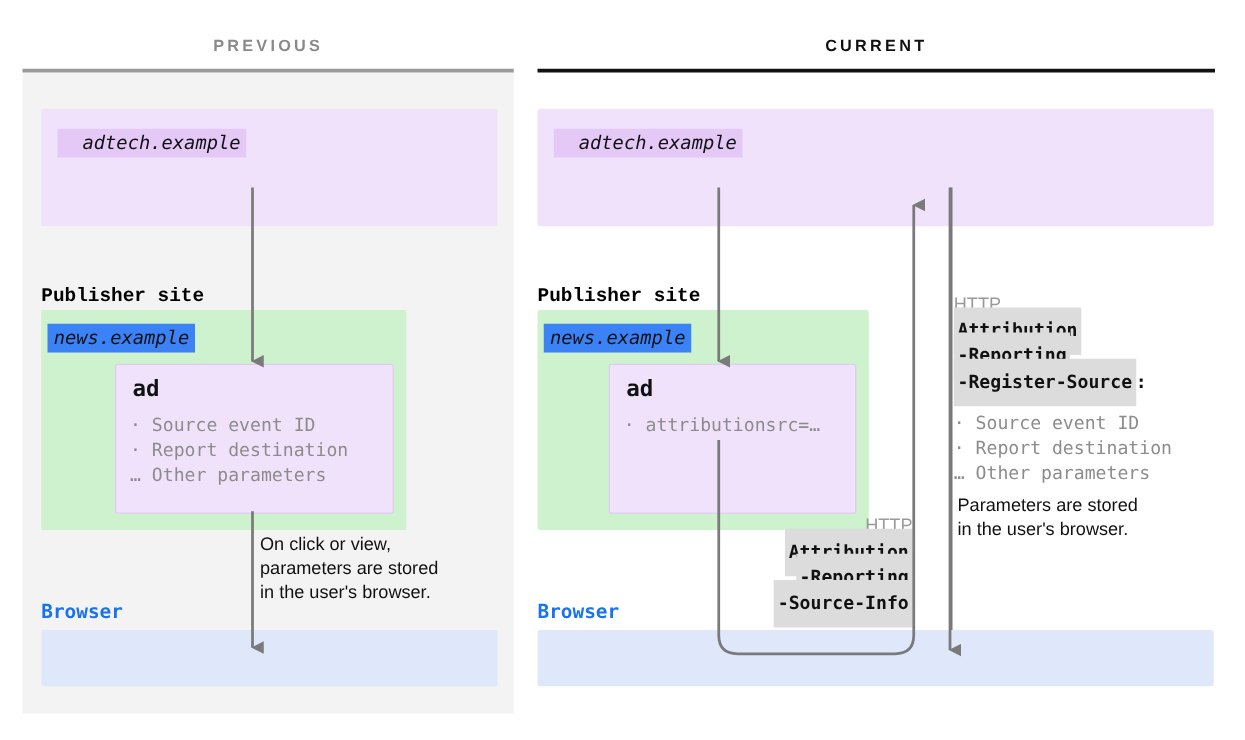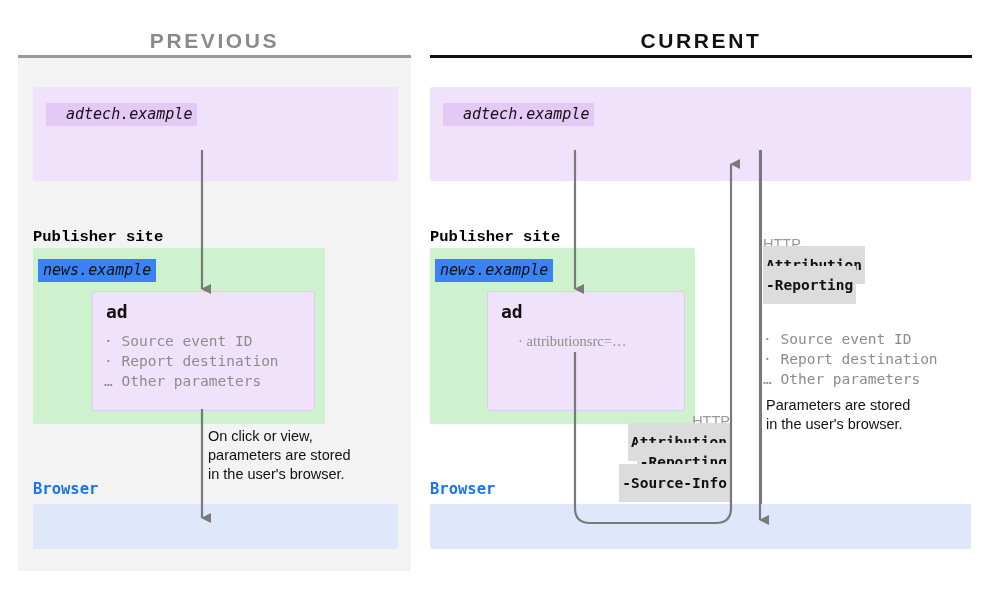--- a/index.html
+++ b/index.html
@@ -1,21 +1,21 @@
 <!DOCTYPE html>
 <html><head>
 <meta charset="utf-8">
 <style>
   html,body{margin:0;padding:0;background:#ffffff;}
   body{width:996px;height:592px;position:relative;overflow:hidden;
        font-family:"Liberation Sans",sans-serif;-webkit-font-smoothing:antialiased;}
   .mono{font-family:"DejaVu Sans Mono","Liberation Mono",monospace;}
 
   
-  .col-title{position:absolute;text-align:center;font-weight:bold;letter-spacing:2.6px;font-size:21px;}
+  .col-title{position:absolute;text-align:center;font-weight:bold;letter-spacing:2.6px;font-size:13px;}
   #title-prev{left:18px;top:29px;width:393px;color:#8a8a8a;}
   #title-curr{left:430px;top:29px;width:542px;color:#111111;}
   .rule{position:absolute;height:3px;}
   #rule-prev{left:18px;top:55px;width:393px;background:#9a9a9a;}
   #rule-curr{left:430px;top:55px;width:542px;background:#111111;}
 
   
   #panel-prev-bg{position:absolute;left:18px;top:58px;width:393px;height:513px;background:#f3f3f3;}
 
   
@@ -51,21 +51,21 @@
 
   
   .adcard{position:absolute;background:#f0e2fb;border:1px solid #e0ccf3;border-radius:2px;}
   #ad-prev{left:92px;top:291px;width:221px;height:118px;}
   #ad-curr{left:487px;top:291px;width:196px;height:118px;}
   .ad-title{position:absolute;font-size:18px;font-weight:bold;color:#111;}
   #adt-prev{left:106px;top:301px;}
   #adt-curr{left:501px;top:301px;}
   .ad-list{position:absolute;font-size:14.5px;color:#8c8c8c;line-height:20px;white-space:nowrap;}
   #adl-prev{left:104px;top:331px;}
-  #adl-curr{left:518px;top:331px;font-family:Liberation Serif, serif;}
+  #adl-curr{left:499px;top:331px;}
 
   
   .note{position:absolute;font-size:14.5px;color:#111;line-height:19px;white-space:nowrap;}
   #note-prev{left:208px;top:427px;}
   #note-curr{left:766px;top:396px;}
 
   
   .http-word{font-size:14.5px;color:#9a9a9a;}
   .hdr{background:#dcdcdc;color:#111;padding:11px 3px;}
   #http-mid{position:absolute;left:590px;top:412px;width:140px;text-align:right;
@@ -131,20 +131,21 @@
   <div><span class="mono hdr">-Reporting</span></div>
   <div><span class="mono hdr">-Source-Info</span></div>
 </div>
 
 <div id="guide-rule"></div>
 
 <div id="http-right">
   <div class="http-word">HTTP</div>
   <div><span class="mono hdr">Attribution</span></div>
   <div><span class="mono hdr">-Reporting</span></div>
+  <div><span class="mono hdr">-Register-Source</span><span class="mono colon">:</span></div>
 </div>
 <div id="http-right-list" class="mono" style="white-space:pre">· Source event ID
 · Report destination
 … Other parameters</div>
 
 <div class="note" id="note-curr" style="white-space:pre">Parameters are stored
 in the user's browser.</div>
 
 <div class="sec-label lbl-blue mono" id="lbl-brw-curr">Browser</div>
 <div class="box blue" id="brw-curr"></div>

